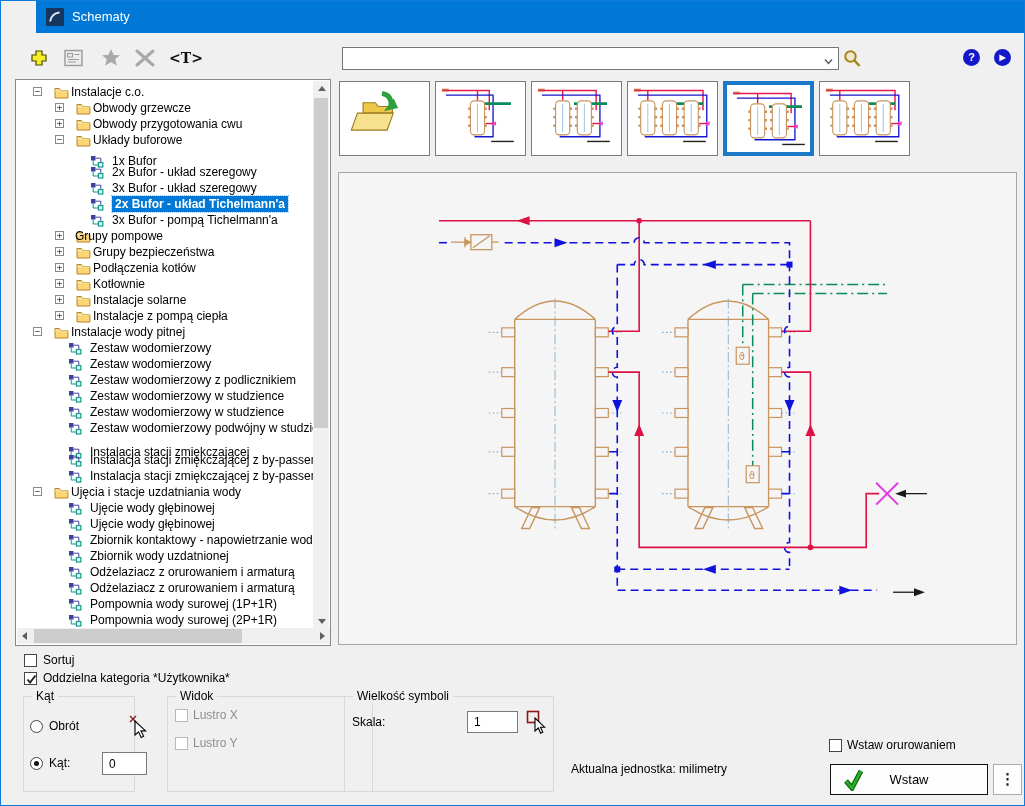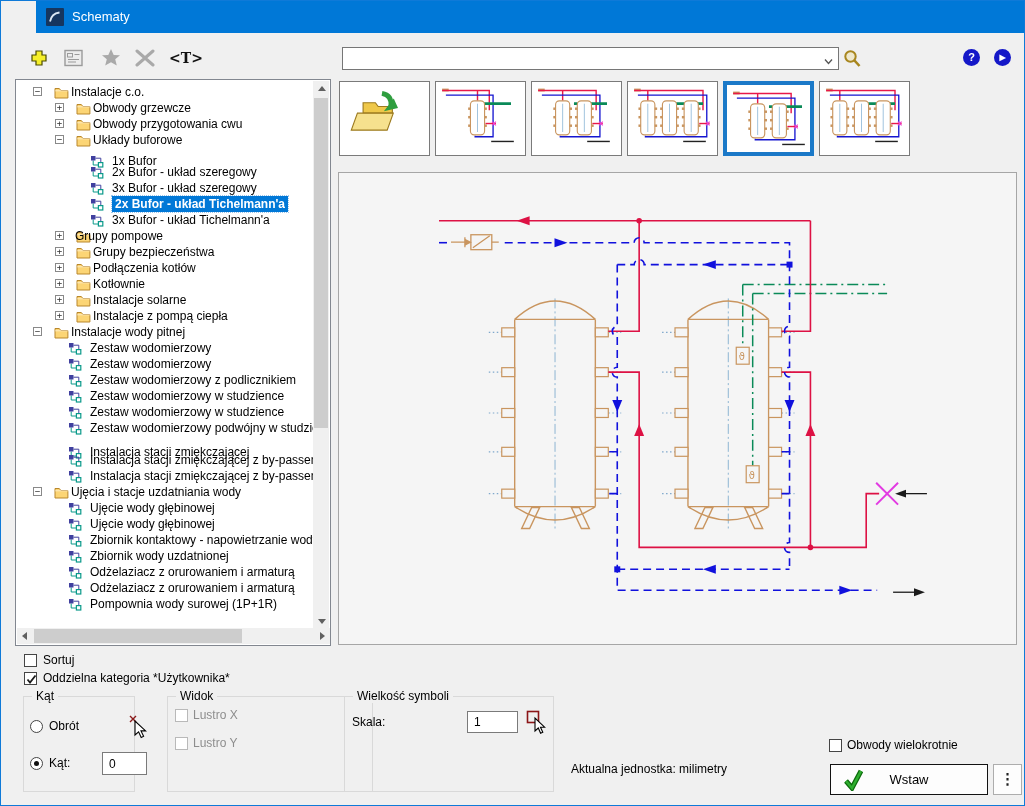--- a/index.html
+++ b/index.html
@@ -193,21 +193,21 @@
             </svg></span>
           <span class="tlabel sel" style="left:96px">2x Bufor - układ Tichelmann'a</span>
         </div>
         <div class="trow" style="top: 132px;">
           <span class="tico" style="left:74px"><svg width="16" height="13" viewBox="0 0 16 13">
               <path d="M3.2,5.5 V10 h5.2" fill="none" stroke="#0a9a8a"></path>
               <path d="M5.5,3.2 h5.3 v4.3" fill="none" stroke="#40409f"></path>
               <rect x="1" y="1" width="4.5" height="4.5" fill="#40409f"></rect>
               <rect x="8.4" y="7.6" width="4.4" height="4.4" fill="none" stroke="#0a9a8a" stroke-width="1.2"></rect>
             </svg></span>
-          <span class="tlabel" style="left:96px">3x Bufor - układ Tichelmann'a</span>
+          <span class="tlabel" style="left:96px">3x Bufor - pompą Tichelmann'a</span>
         </div>
         <div class="trow" style="top: 148px;">
           <span class="ebox" style="left:39px">+</span>
           <span class="tico" style="left:60px"><svg width="15" height="13" viewBox="0 0 15 13">
               <path d="M1,2.5 h4.3 l1.6,2 h7 v7.5 h-12.9 z" fill="#FCD575" stroke="#B9872C" stroke-width="1"></path>
               <path d="M1,4.8 h13.9" stroke="#fff" stroke-width="1" opacity="0.55"></path>
             </svg></span>
           <span class="tlabel" style="left:59px">Grupy pompowe</span>
         </div>
         <div class="trow" style="top: 164px;">
@@ -402,20 +402,29 @@
           <span class="tlabel" style="left:74px">Odżelaziacz z orurowaniem i armaturą</span>
         </div>
         <div class="trow" style="top: 516px;">
           <span class="tico" style="left:52px"><svg width="16" height="13" viewBox="0 0 16 13">
               <path d="M3.2,5.5 V10 h5.2" fill="none" stroke="#0a9a8a"></path>
               <path d="M5.5,3.2 h5.3 v4.3" fill="none" stroke="#40409f"></path>
               <rect x="1" y="1" width="4.5" height="4.5" fill="#40409f"></rect>
               <rect x="8.4" y="7.6" width="4.4" height="4.4" fill="none" stroke="#0a9a8a" stroke-width="1.2"></rect>
             </svg></span>
           <span class="tlabel" style="left:74px">Pompownia wody surowej (1P+1R)</span>
+        </div>
+        <div class="trow" style="top: 532px;">
+          <span class="tico" style="left:52px"><svg width="16" height="13" viewBox="0 0 16 13">
+              <path d="M3.2,5.5 V10 h5.2" fill="none" stroke="#0a9a8a"></path>
+              <path d="M5.5,3.2 h5.3 v4.3" fill="none" stroke="#40409f"></path>
+              <rect x="1" y="1" width="4.5" height="4.5" fill="#40409f"></rect>
+              <rect x="8.4" y="7.6" width="4.4" height="4.4" fill="none" stroke="#0a9a8a" stroke-width="1.2"></rect>
+            </svg></span>
+          <span class="tlabel" style="left:74px">Pompownia wody surowej (2P+1R)</span>
         </div>
       </div>
     <div class="vscroll">
       <div class="sarr" style="left:5px;top:5px;border-left:4px solid transparent;border-right:4px solid transparent;border-bottom:5px solid #606060"></div>
       <div class="sthumb" style="left:1px;top:17px;width:14px;height:330px"></div>
       <div class="sarr" style="left:5px;top:538px;border-left:4px solid transparent;border-right:4px solid transparent;border-top:5px solid #606060"></div>
     </div>
     <div class="hscroll">
       <div class="sarr" style="left:5px;top:4px;border-top:4px solid transparent;border-bottom:4px solid transparent;border-right:5px solid #606060"></div>
       <div class="sthumb" style="left:17px;top:1px;width:208px;height:14px"></div>
@@ -735,21 +744,21 @@
         <rect x="1.5" y="1.5" width="11" height="11" fill="none" stroke="#8b1517" stroke-width="1.6"></rect>
         <path d="M9,8 L9,21 L12.3,18 L14.6,23.2 L16.8,22.2 L14.5,17.2 L18.6,17.2 Z" fill="#fff" stroke="#000" stroke-width="1.1"></path>
       </svg>
   </span>
 
   <span class="lbl" style="left:570px;top:761px">Aktualna jednostka: milimetry</span>
 
   <span class="cb" style="left:828px;top:738px">
     
   </span>
-  <span class="lbl" style="left:846px;top:737px">Obwody wielokrotnie</span>
+  <span class="lbl" style="left:846px;top:737px">Wstaw orurowaniem</span>
 
   <div class="btn-main">
     <span style="position:absolute;left:12px;top:4px">
       <svg width="20" height="22" viewBox="0 0 20 22">
           <path d="M3,12 L9,19 L18,2" stroke="#0c6b0c" stroke-width="5" fill="none"></path>
           <path d="M3,12 L9,19 L18,2" stroke="#2fae2f" stroke-width="2.6" fill="none"></path>
         </svg>
     </span>
     <span>Wstaw</span>
   </div>

